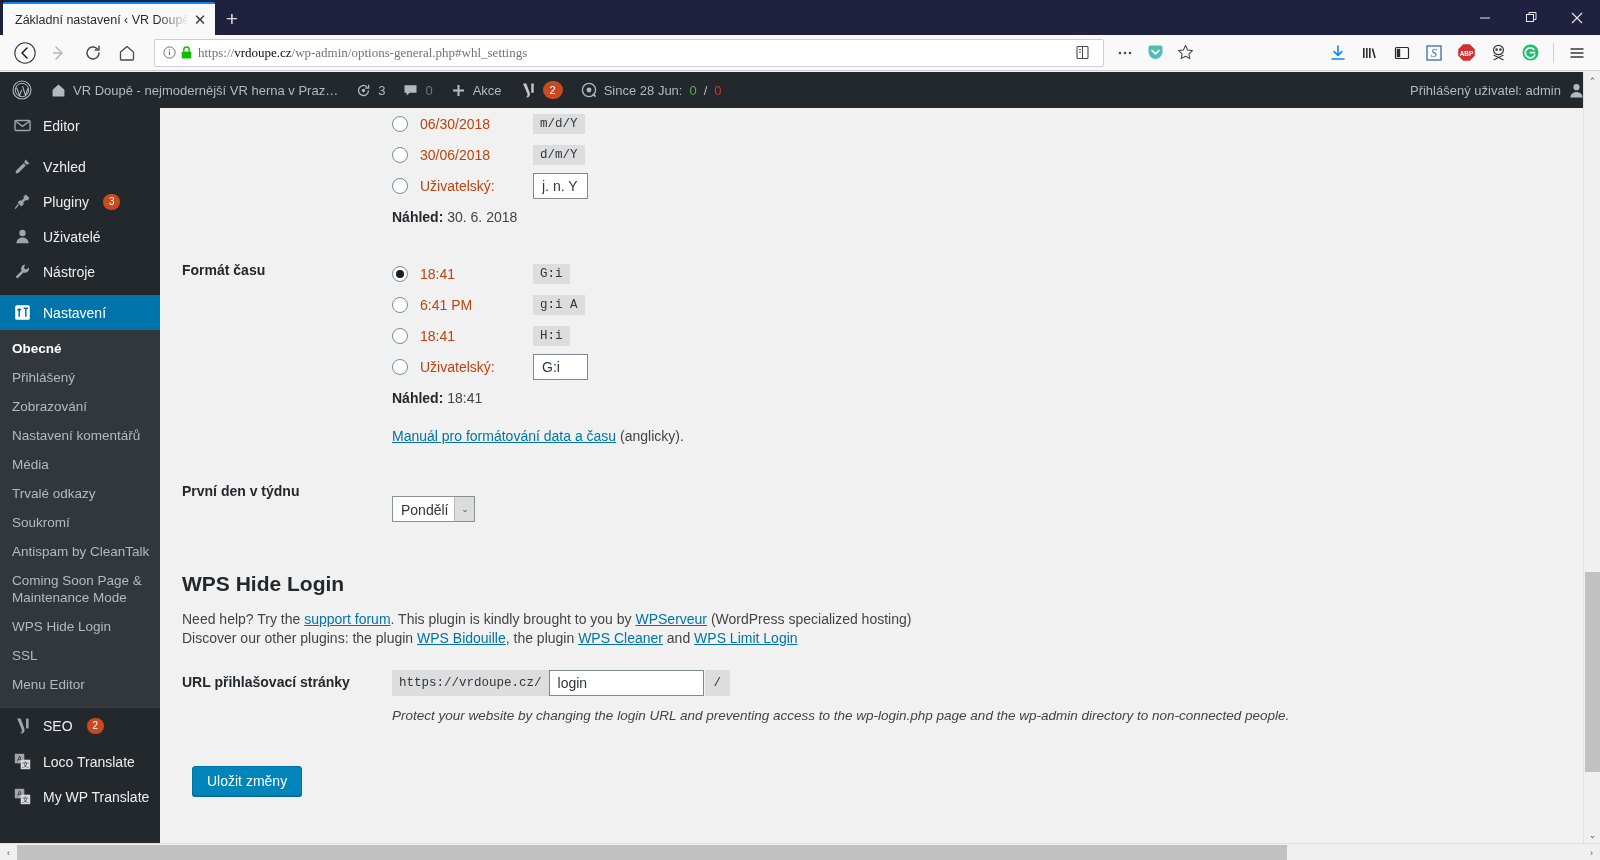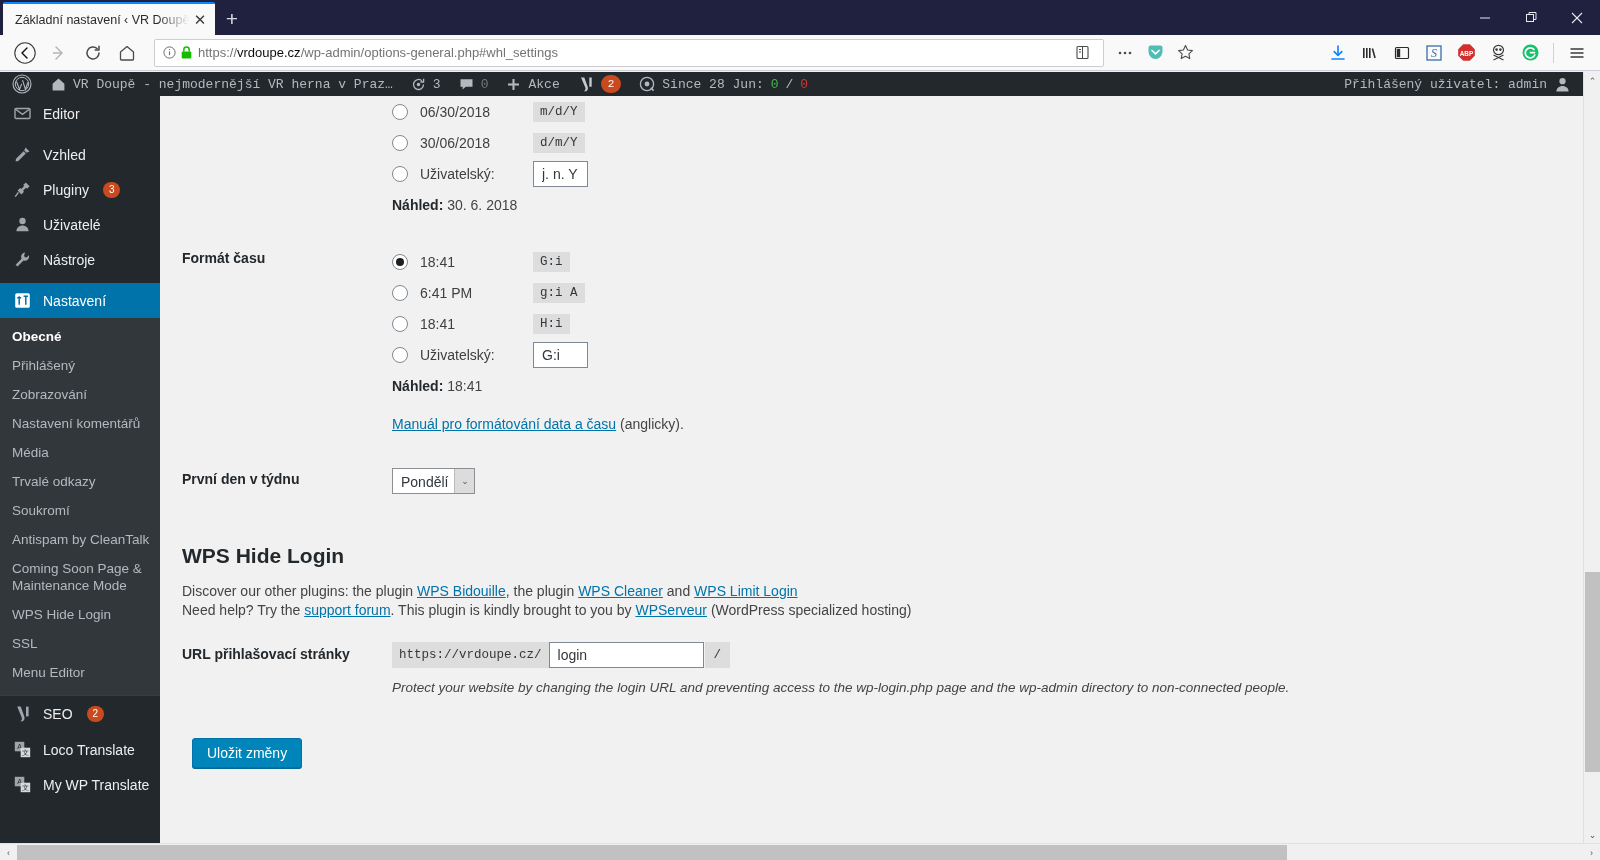--- a/index.html
+++ b/index.html
@@ -53,57 +53,57 @@
   }
   .navbtn {
     width: 34px; height: 30px; display: flex; align-items: center;
     justify-content: center; color: #4a4a4f; flex: none;
   }
   .navbtn.back { color: #0c0c0d; }
   .navbtn.disabled { color: #b1b1b3; }
   .urlbar {
     flex: 1; height: 28px; background: #fff; border: 1px solid #cdcdd3;
     border-radius: 2px; margin: 0 6px 0 10px; display: flex;
-    align-items: center; padding: 0 6px; max-width: 950px;
+    align-items: center; padding: 0 6px; max-width: 950px; font-family: Liberation Serif, serif;
   }
   .url-identity { display: flex; align-items: center; gap: 5px; padding: 0 6px 0 2px; }
   .url-text { font-size: 13px; color: #737373; white-space: nowrap; flex: 1; }
   .url-text b { color: #0c0c0d; font-weight: 400; }
   .urlbar-right { display: flex; align-items: center; gap: 2px; }
   .toolbar-icons { display: flex; align-items: center; gap: 2px; margin-left: auto; }
   .tb-icon {
     width: 30px; height: 30px; display: flex; align-items: center;
     justify-content: center;
   }
   .tb-sep { width: 1px; height: 20px; background: #d0d0d6; margin: 0 6px; }
 
   
   .viewport {
     position: absolute; top: 72px; left: 0; width: 1600px; height: 788px;
     background: #f1f1f1; overflow: hidden;
   }
 
   
   .adminbar {
-    height: 24px; background: #23282d; color: #b4b9be;
-    display: flex; align-items: center; font-size: 13px; position: relative; font-family: Liberation Mono, monospace;
+    height: 36px; background: #23282d; color: #b4b9be;
+    display: flex; align-items: center; font-size: 13px; position: relative;
   }
   .ab-item {
     display: flex; align-items: center; gap: 7px; padding: 0 9px;
     height: 32px; color: #b4b9be; white-space: nowrap;
   }
   .ab-item.logo { padding: 0 10px 0 12px; }
   .ab-count {
     background: #ca4a1f; color: #fff; border-radius: 10px;
     padding: 1px 7px; font-size: 11px; line-height: 16px; min-width: 18px;
     text-align: center;
   }
   .ab-zero { color: #72777c; }
   .ab-right {
-    margin-left: auto; display: flex; align-items: flex-start; padding-right: 20px;
+    margin-left: auto; display: flex; align-items: flex-start; padding-right: 6px;
   }
   .ab-green { color: #46b450; }
   .ab-red { color: #dc3232; }
 
   
   .wrap { display: flex; height: 756px; }
   .adminmenu {
     width: 160px; background: #23282d; flex: none; padding-top: 0;
     color: #eee; font-size: 14px; position: relative;
   }
@@ -157,36 +157,36 @@
 
   .radio-line { display: flex; align-items: center; height: 31px; }
   .radio {
     width: 16px; height: 16px; border: 1px solid #7e8993; border-radius: 50%;
     background: #fff; flex: none; margin-right: 12px; position: relative;
   }
   .radio.checked::after {
     content: ""; position: absolute; left: 3px; top: 3px;
     width: 8px; height: 8px; border-radius: 50%; background: #1e1e1e;
   }
-  .radio-label { font-size: 14px; color: #404040; width: 113px; flex: none; }
+  .radio-label { font-size: 14px; color: #c2410c; width: 113px; flex: none; }
   .code-chip {
     background: #ddd; color: #32373c; font-family: "Liberation Mono", monospace;
     font-size: 12.5px; padding: 3px 7px; display: inline-block;
   }
   .text-input {
     border: 1px solid #7e8993; background: #fff; padding: 3px 8px;
     font-size: 14px; color: #32373c; height: 26px; line-height: 19px;
   }
   .preview { font-size: 14px; color: #444; margin-top: 8px; }
   .preview b { font-weight: bold; color: #23282d; }
   a.link { color: #0073aa; text-decoration: underline; }
 
   .select-box {
     display: inline-flex; align-items: stretch; border: 1px solid #8c8f94;
-    background: #fff; height: 26px; font-size: 14px; color: #32373c;
+    background: #fff; height: 26px; font-size: 14px; color: #32373c; margin-top: 16px;
   }
   .select-box .sv { padding: 2px 6px 2px 8px; line-height: 22px; }
   .select-box .sa {
     width: 20px; background: #dcdcdc; border-left: 1px solid #b9b9b9;
     display: flex; align-items: center; justify-content: center;
     color: #555; font-size: 9px;
   }
 
   h2.section {
     font-size: 21px; font-weight: 600; color: #23282d; margin: 0;
@@ -663,24 +663,24 @@
               <span class="select-box">
                 <span class="sv">Pondělí</span>
                 <span class="sa">⌄</span>
               </span>
             </div>
           </div>
 
           <h2 class="section" style="margin-top:26px;">WPS Hide Login</h2>
 
           <div class="plugin-note">
+            <span>Need help? Try the </span><a class="link">support forum</a><span>. This plugin is kindly brought to you by </span><a class="link">WPServeur</a><span> (WordPress specialized hosting)</span>
+          </div>
+          <div class="plugin-note">
             <span>Discover our other plugins: the plugin </span><a class="link">WPS Bidouille</a><span>, the plugin </span><a class="link">WPS Cleaner</a><span> and </span><a class="link">WPS Limit Login</a>
-          </div>
-          <div class="plugin-note">
-            <span>Need help? Try the </span><a class="link">support forum</a><span>. This plugin is kindly brought to you by </span><a class="link">WPServeur</a><span> (WordPress specialized hosting)</span>
           </div>
 
           <div class="form-row">
             <div class="th" style="padding-top:26px;">URL přihlašovací stránky</div>
             <div class="td" style="padding-top:22px;">
               <div class="url-field-row">
                 <span class="url-prefix">https://vrdoupe.cz/</span>
                 <input class="text-input" style="width: 155px;" value="login">
                 <span class="url-suffix">/</span>
               </div>

